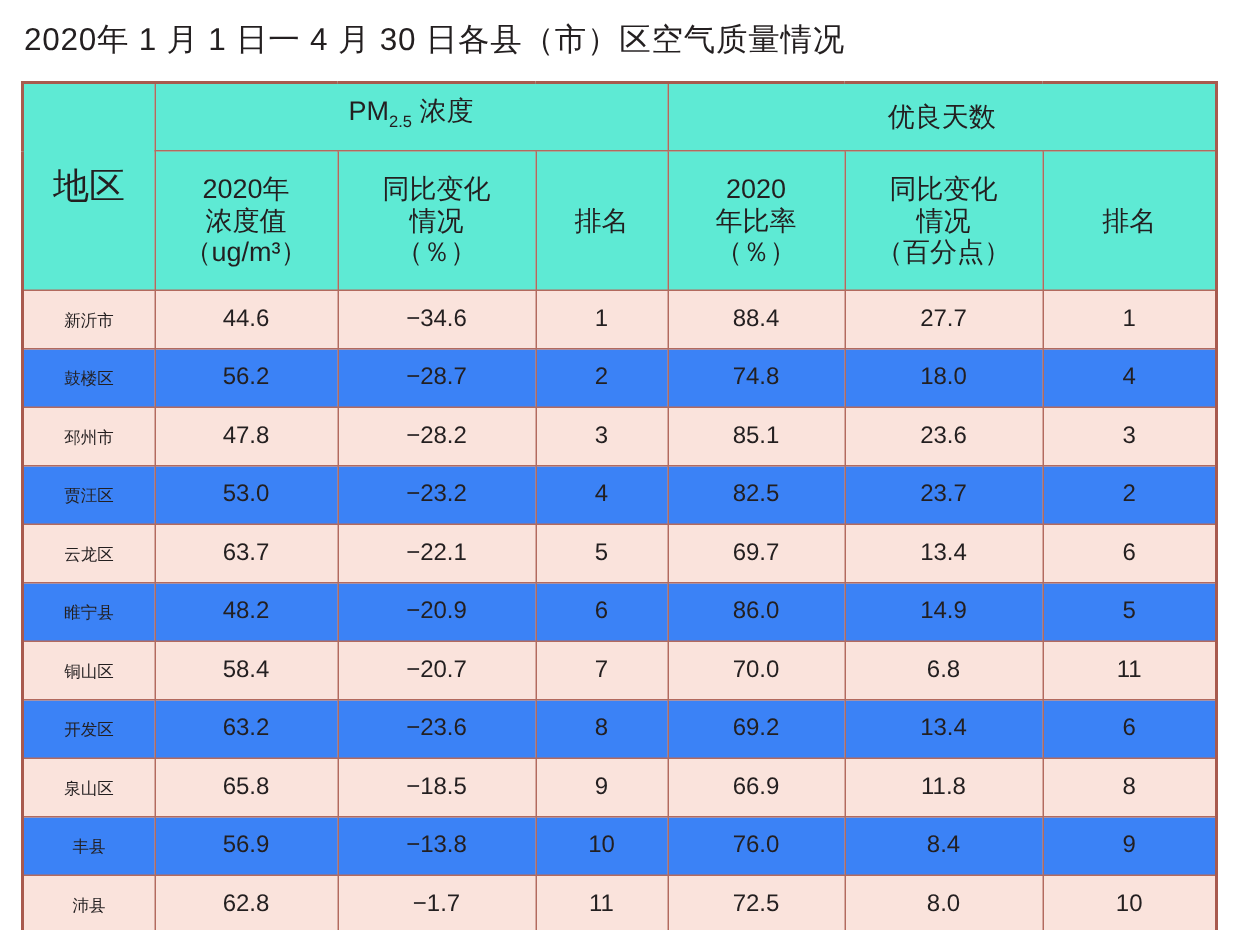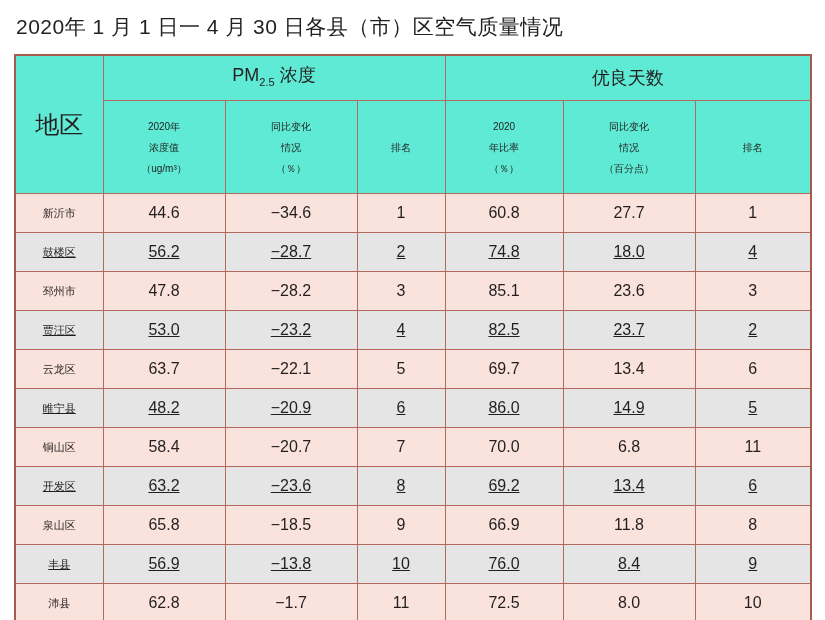--- a/index.html
+++ b/index.html
@@ -54,40 +54,39 @@
   }
   .hdr-group {
     height: 38px;
     font-size: 18px;
   }
   .hdr-region {
     font-size: 24px;
   }
   .hdr-sub {
     height: 86px;
-    font-size: 10px;
+    font-size: 18px;
     line-height: 21px;
   }
   .sub-line {
     display: block;
   }
   sub {
     font-size: 11px;
   }
   tbody td {
     font-size: 16px;
     height: 38px;
     padding: 0 2px;
   }
   tbody tr.odd td {
     background: #fae3dc;
   }
   tbody tr.even td {
-    background: #e5e5e5;
-    text-decoration: underline;
+    background: #3b82f6;
   }
   td.region {
     font-size: 11px;
   }
   
   col.c-region { width: 88px; }
   col.c-pm-val { width: 122px; }
   col.c-pm-chg { width: 132px; }
   col.c-pm-rank { width: 88px; }
   col.c-days-val { width: 118px; }
@@ -143,21 +142,21 @@
         </td>
         <td class="hdr-sub">排名</td>
       </tr>
     </thead>
     <tbody>
       <tr class="odd">
         <td class="region">新沂市</td>
         <td>44.6</td>
         <td>−34.6</td>
         <td>1</td>
-        <td>60.8</td>
+        <td>88.4</td>
         <td>27.7</td>
         <td>1</td>
       </tr>
       <tr class="even">
         <td class="region">鼓楼区</td>
         <td>56.2</td>
         <td>−28.7</td>
         <td>2</td>
         <td>74.8</td>
         <td>18.0</td>

